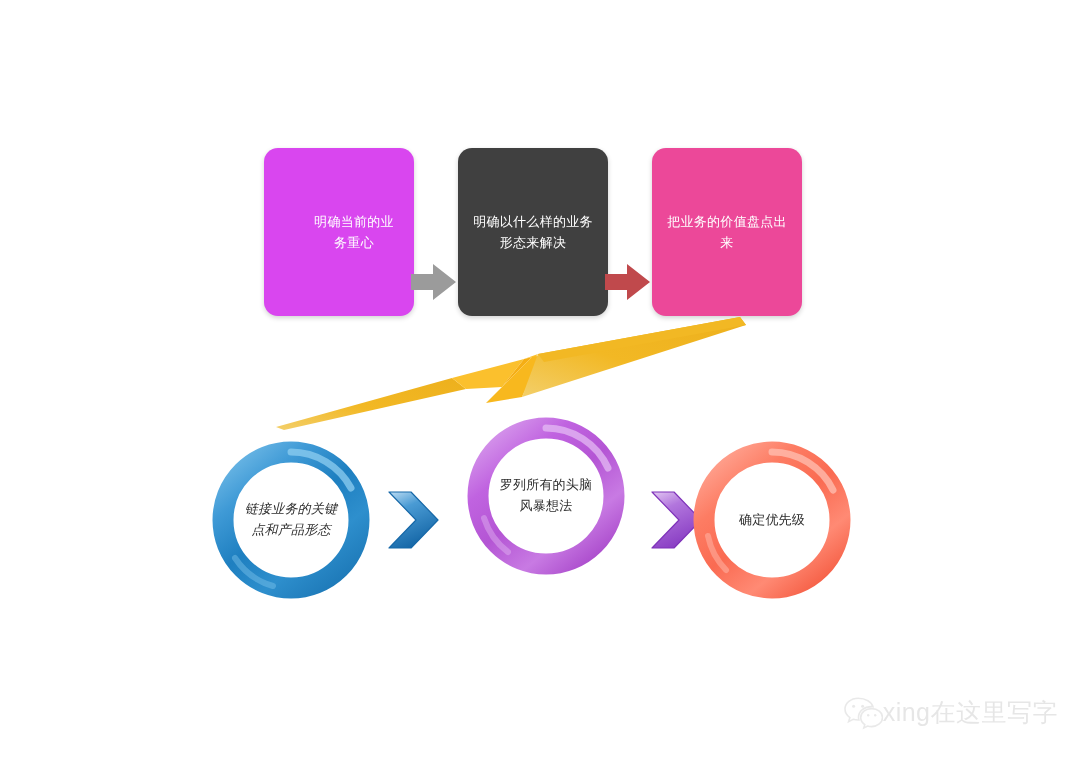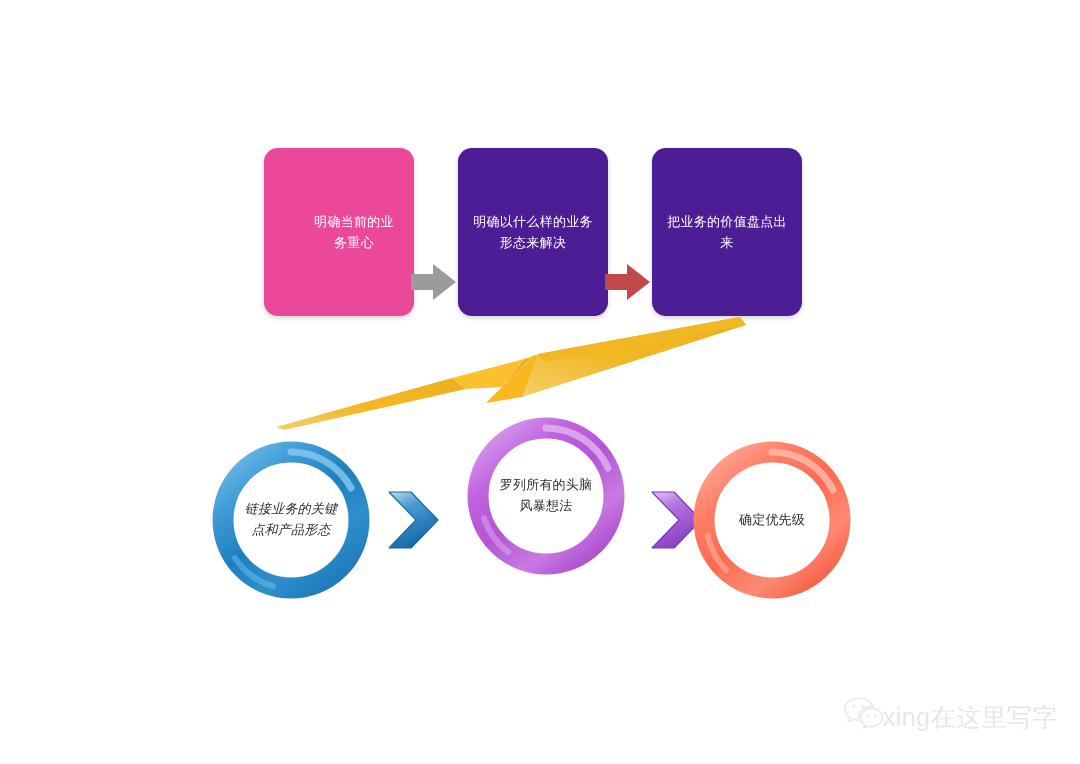--- a/index.html
+++ b/index.html
@@ -100,60 +100,60 @@
   }
   #chevron-1 { left: 385px; top: 489px; }
   #chevron-2 { left: 648px; top: 489px; }
 
   
   #watermark {
     position: absolute;
     right: 22px;
     bottom: 30px;
     display: flex;
-    align-items: flex-end;
+    align-items: flex-start;
     gap: 0;
     opacity: 0.45;
   }
   #watermark .wm-text {
     font-size: 25px;
     color: #c9c9c9;
     letter-spacing: 0.5px;
     font-weight: 400;
     white-space: nowrap;
   }
   #watermark .wm-icon { display: block; }
 </style>
 </head>
 <body>
 
 <div id="canvas" style="background: rgb(255, 255, 255);">
 
-  <div class="step-box" id="box-1" style="background: #ec4899; padding-left: 44px;">
+  <div class="step-box" id="box-1" style="background: #d946ef; padding-left: 44px;">
     <div class="step-label">明确当前的业务重心</div>
   </div>
 
   <div class="block-arrow" id="arrow-1">
     <svg viewBox="0 0 46 40" width="46" height="40" aria-hidden="true">
       <polygon points="0,12 22,12 22,2 45,20 22,38 22,28 0,28" fill="#9b9b9b"></polygon>
     </svg>
   </div>
 
-  <div class="step-box" id="box-2" style="background: #4c1d95;">
+  <div class="step-box" id="box-2" style="background: #404040;">
     <div class="step-label">明确以什么样的业务
 形态来解决</div>
   </div>
 
   <div class="block-arrow" id="arrow-2">
     <svg viewBox="0 0 46 40" width="46" height="40" aria-hidden="true">
       <polygon points="0,12 22,12 22,2 45,20 22,38 22,28 0,28" fill="#c0494c"></polygon>
     </svg>
   </div>
 
-  <div class="step-box" id="box-3" style="background: #4c1d95;">
+  <div class="step-box" id="box-3" style="background: #ec4899;">
     <div class="step-label">把业务的价值盘点出
 来</div>
   </div>
 
   <div id="lightning">
     <svg viewBox="0 0 480 135" width="480" height="135" aria-hidden="true">
       <defs>
         <linearGradient id="boltGrad" x1="0" y1="1" x2="1" y2="0">
           <stop offset="0%" stop-color="#f3cf6a"></stop>
           <stop offset="45%" stop-color="#f2b824"></stop>

